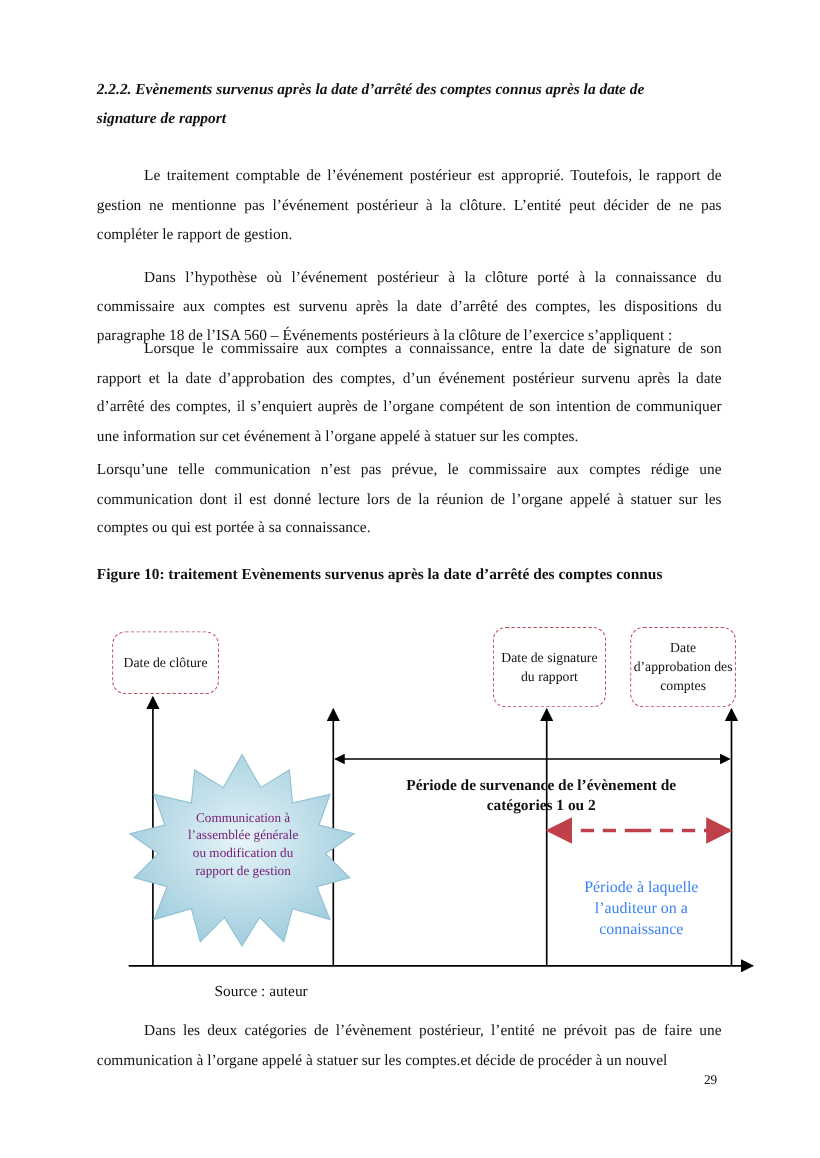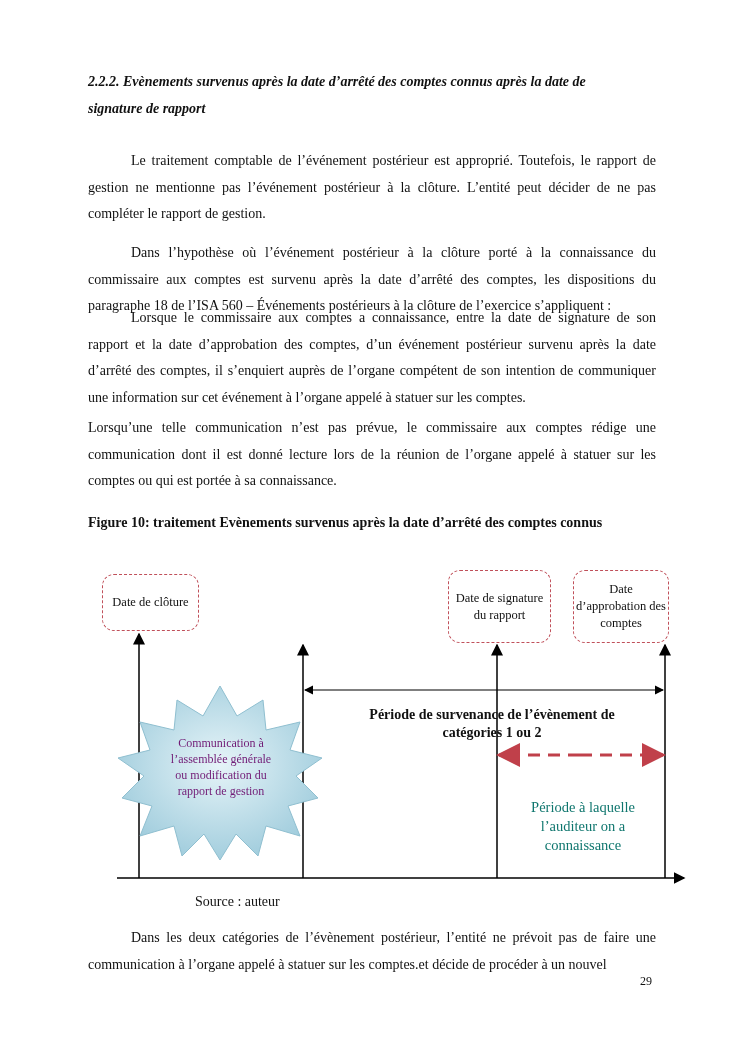--- a/index.html
+++ b/index.html
@@ -10,21 +10,21 @@
   .para { left: 88px; width: 568px; font-size: 14px; line-height: 26.5px; text-align: justify; }
   .indent { text-indent: 43px; }
   .caption { left: 88px; top: 514px; width: 580px; font-size: 14px; font-weight: bold; line-height: 18px; }
   .caption .l2 { display: block; padding-left: 10px; }
   .source { left: 177px; top: 894px; font-size: 14px; margin-left: 18px; }
   .pagenum { left: 640px; top: 974px; font-size: 12px; }
   .box { position: absolute; border: 1.5px dashed #c0505a; border-radius: 12px; box-sizing: border-box;
          display: flex; align-items: center; justify-content: center; text-align: center;
          font-size: 12.5px; line-height: 17px; background: #fff; }
   .period-text { position: absolute; font-size: 14px; text-align: center; line-height: 18px; font-weight: bold; }
-  .blue-text { position: absolute; color: #0f766e; font-size: 14.5px; text-align: center; line-height: 19px; }
+  .blue-text { position: absolute; color: #3b82f6; font-size: 14.5px; text-align: center; line-height: 19px; }
   .star-text { position: absolute; color: #701a75; font-size: 12px; text-align: center; line-height: 16px; }
 </style>
 </head>
 <body>
 
 <div class="abs heading">
   <span>2.2.2. Evènements survenus après la date d’arrêté des comptes connus après la date de</span><br>
   <span>signature de rapport</span>
 </div>
 

